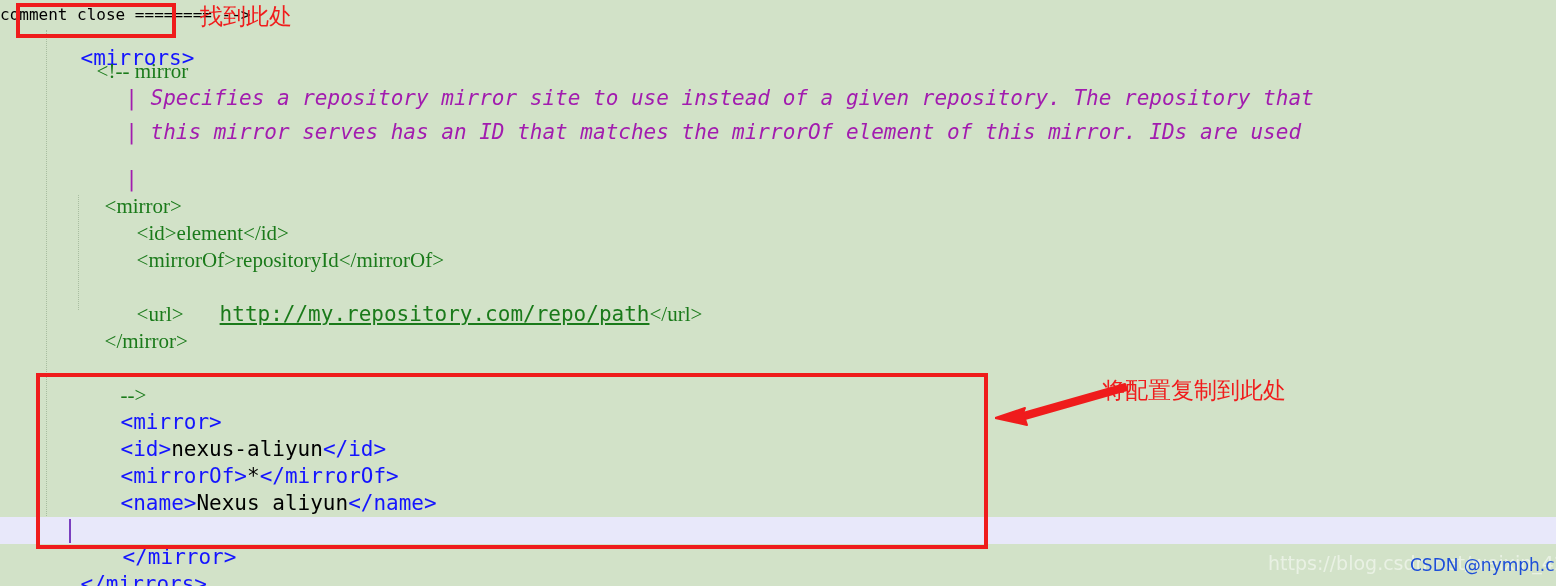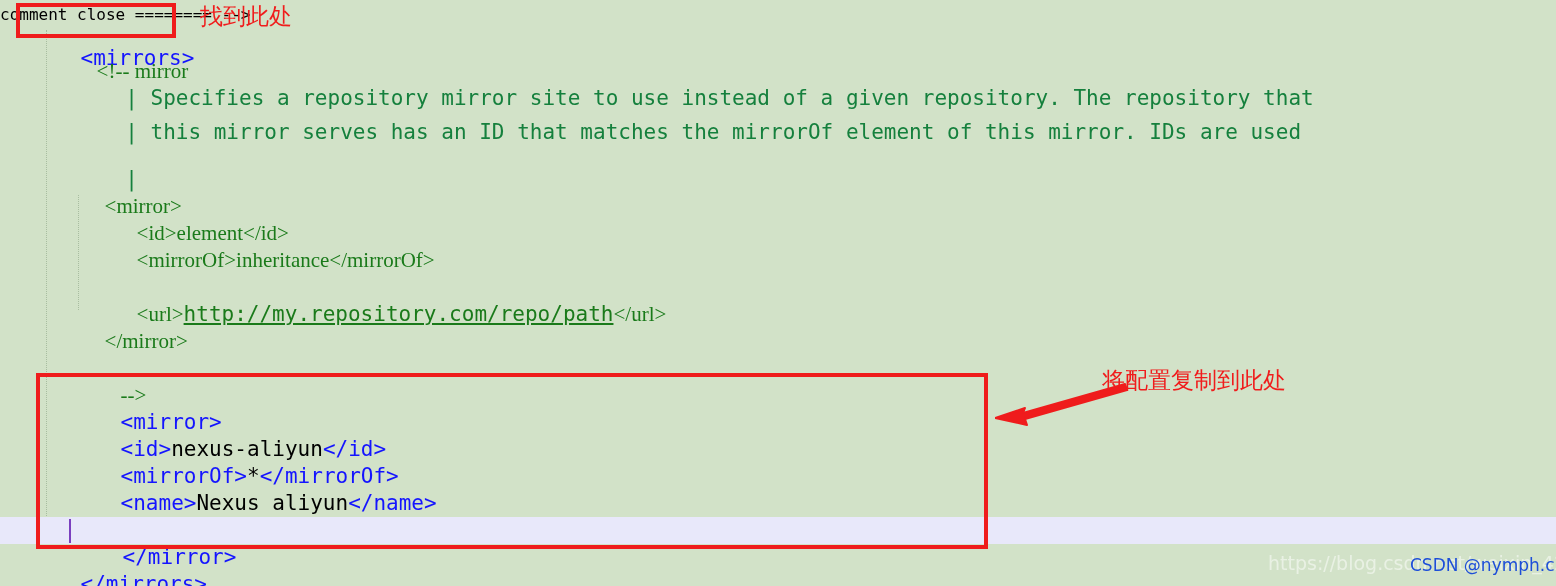--- a/index.html
+++ b/index.html
@@ -35,24 +35,24 @@
     padding-left: 0;
     letter-spacing: 0px;
   }
   .code-line.hl {
     background: #e8e8fa;
   }
 
   
   .tag       { color: #1414ff; }
   .cmt       { color: #1a7a1a; font-family: Liberation Serif, serif; }
-  .cmt-dark  { color: #15803d; }
+  .cmt-dark  { color: #a21caf; font-style: italic; }
   .txt       { color: #000000; font-weight: normal; }
   .url       { color: #000000; font-weight: bold; text-decoration: underline; }
-  .cmt-url   { color: #1a7a1a; text-decoration: underline; }
+  .cmt-url   { color: #1a7a1a; text-decoration: underline; margin-left: 36px; }
 
   
   .guide {
     position: absolute;
     top: 0;
     width: 1px;
     border-left: 1px dotted #a8bda0;
     pointer-events: none;
   }
 
@@ -142,21 +142,21 @@
   
   <div class="code-line" style="position:absolute; left:54px; top:166px;">
     <span class="cmt">&lt;mirror&gt;</span>
   </div>
 
   <div class="code-line" style="position:absolute; left:86px; top:193px;">
     <span class="cmt">&lt;id&gt;</span><span class="cmt">element</span><span class="cmt">&lt;/id&gt;</span>
   </div>
 
   <div class="code-line" style="position:absolute; left:86px; top:220px;">
-    <span class="cmt">&lt;mirrorOf&gt;</span><span class="cmt">inheritance</span><span class="cmt">&lt;/mirrorOf&gt;</span>
+    <span class="cmt">&lt;mirrorOf&gt;</span><span class="cmt">repositoryId</span><span class="cmt">&lt;/mirrorOf&gt;</span>
   </div>
 
 
   <div class="code-line" style="position:absolute; left:86px; top:274px;">
     <span class="cmt">&lt;url&gt;</span><span class="cmt-url">http://my.repository.com/repo/path</span><span class="cmt">&lt;/url&gt;</span>
   </div>
 
   <div class="code-line" style="position:absolute; left:54px; top:301px;">
     <span class="cmt">&lt;/mirror&gt;</span>
   </div>
@@ -204,16 +204,16 @@
 <div class="redbox" style="left:16px; top:3px; width:160px; height:35px;"></div>
 
 <div class="cn-note" style="left:200px; top:5px;">找到此处</div>
 
 <div class="redbox" style="left:36px; top:373px; width:952px; height:176px;"></div>
 
 <svg class="arrow-svg" width="140" height="60" viewBox="0 0 140 60" style="left:995px; top:378px;">
   <polygon points="0,40 30,30 28,35 130,6 132,12 30,41 32,47" fill="#ef1c1c" stroke="#ef1c1c" stroke-width="2" stroke-linejoin="round"></polygon>
 </svg>
 
-<div class="cn-note" style="left:1102px; top:369px;">将配置复制到此处</div>
+<div class="cn-note" style="left:1102px; top:379px;">将配置复制到此处</div>
 
 <div class="wm" id="wm-url">https://blog.csdn.net/weixin_42844057</div>
 <div class="wm" id="wm-csdn">CSDN @nymph.c</div>
 
 </body></html>

